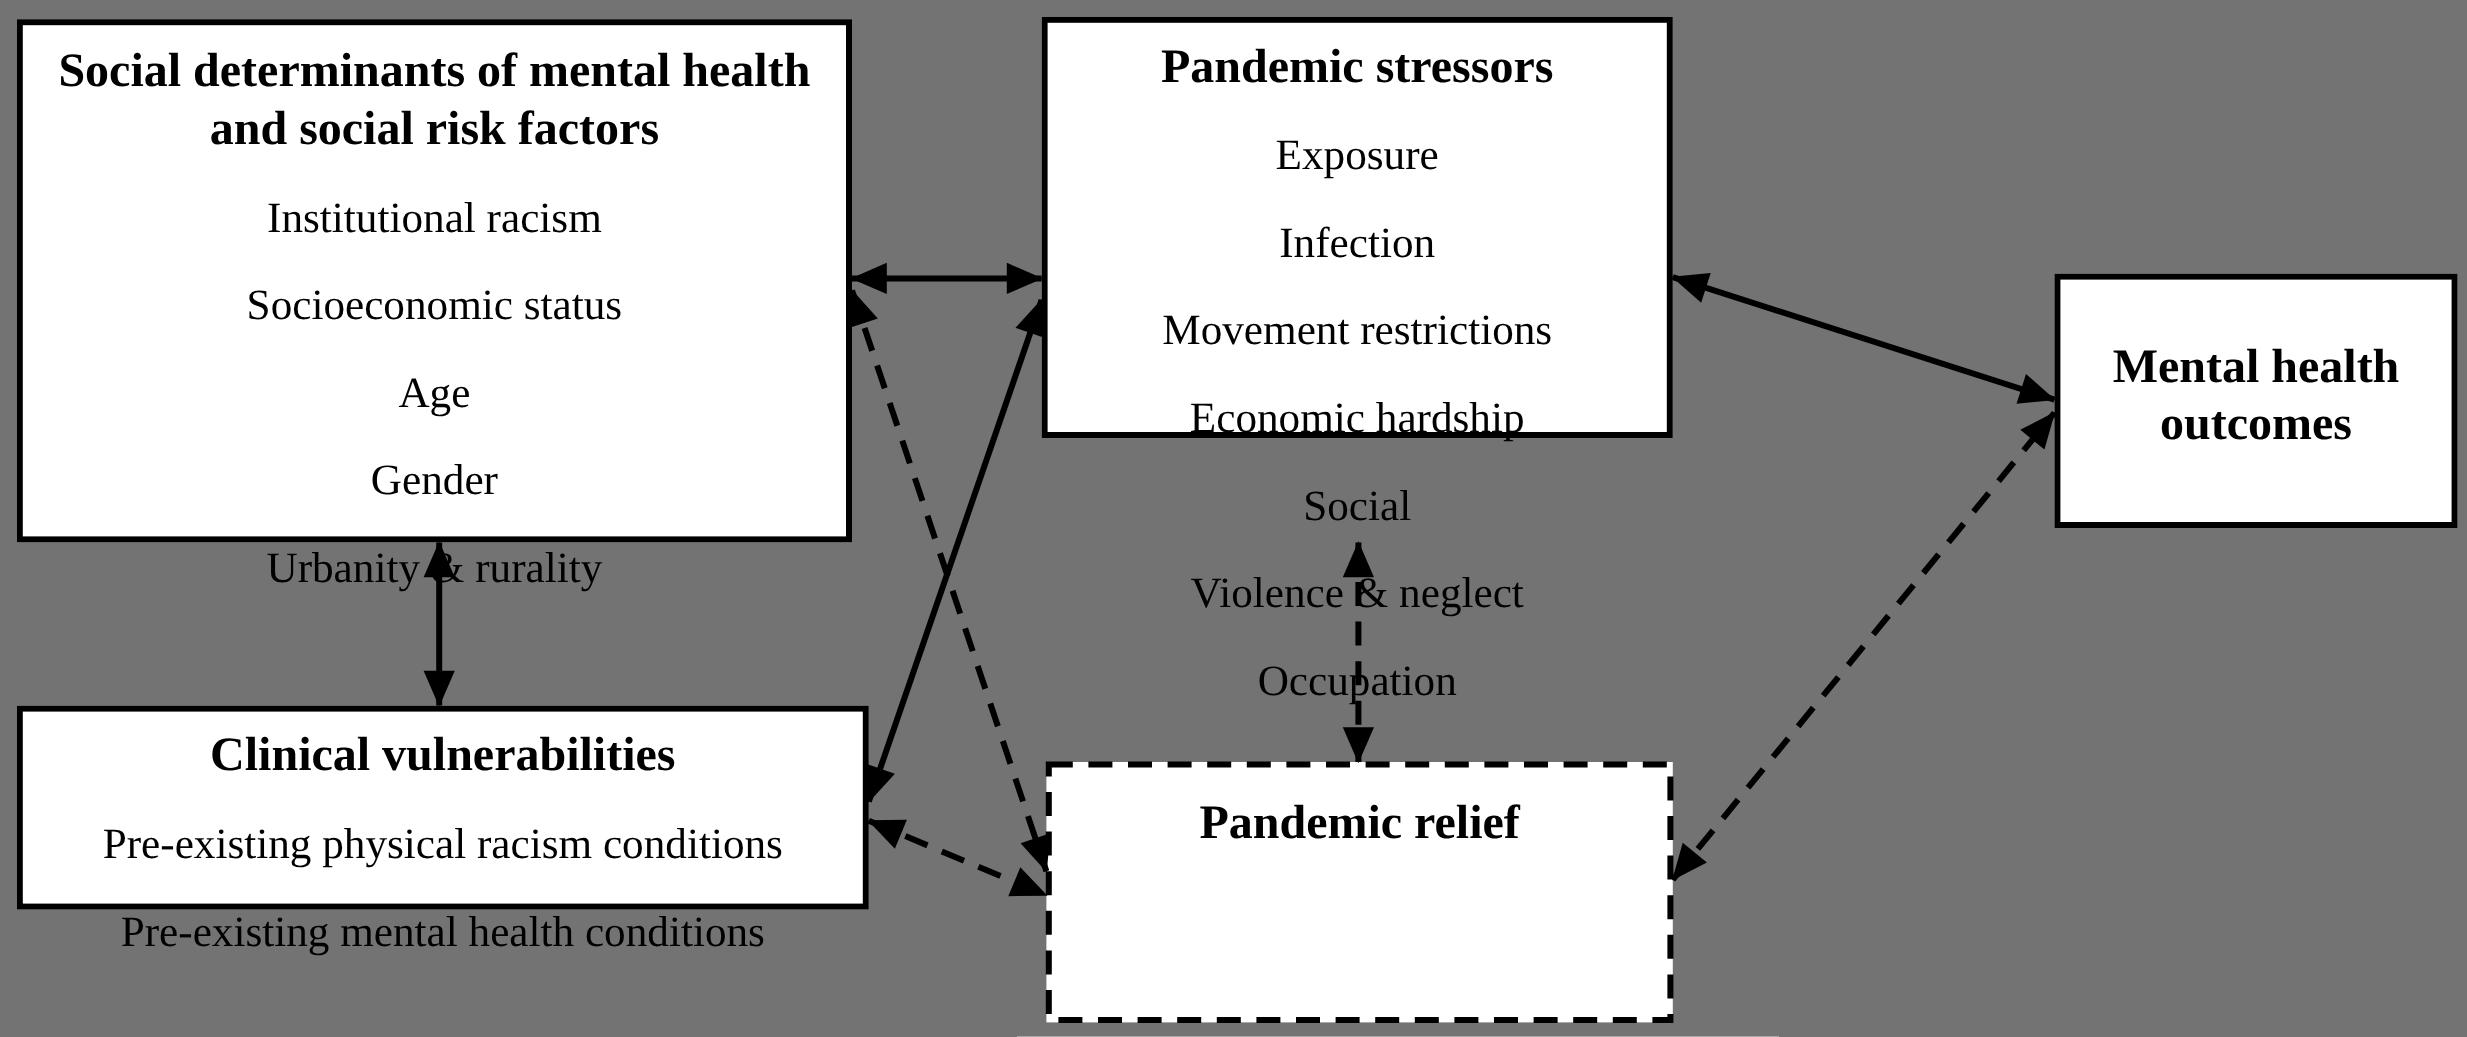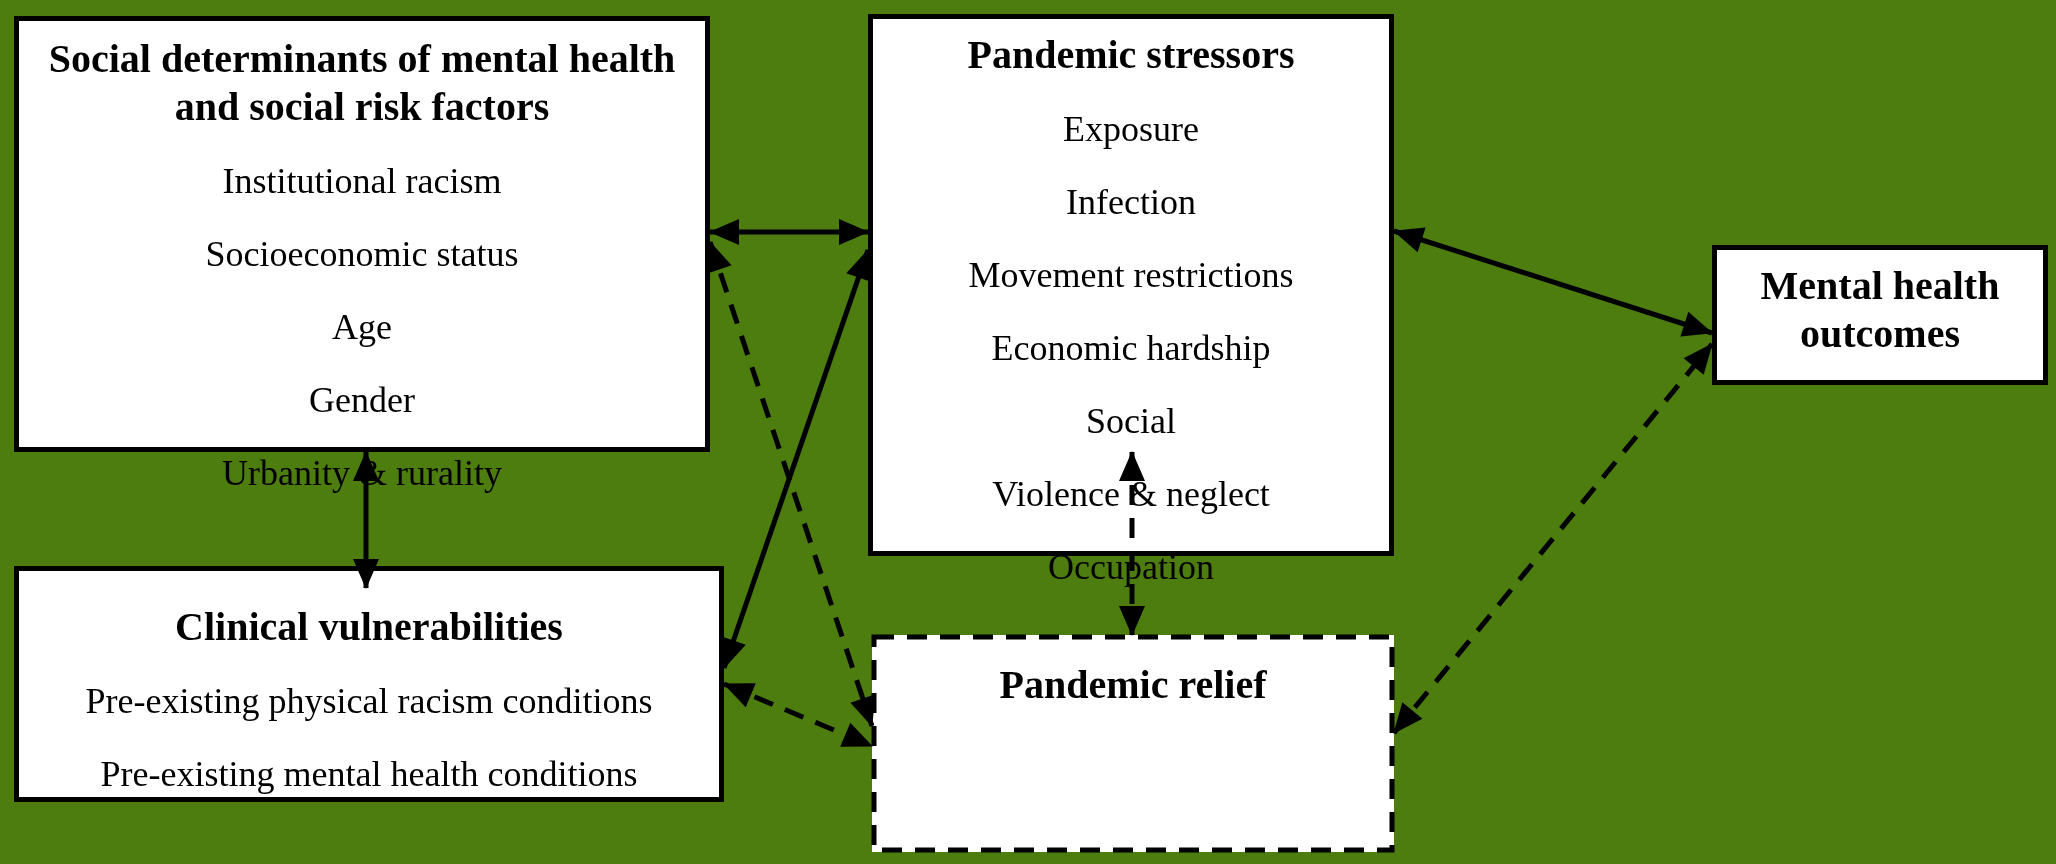--- a/index.html
+++ b/index.html
@@ -4,21 +4,21 @@
 <style>
   html, body {
     margin: 0;
     padding: 0;
     background: #ffffff;
   }
   .canvas {
     position: relative;
     width: 2056px;
     height: 864px;
-    background: #4d7c0f;
+    background: #737373;
     font-family: "Liberation Serif", "DejaVu Serif", serif;
     color: #000000;
     overflow: hidden;
   }
   .box {
     position: absolute;
     box-sizing: border-box;
     background: #ffffff;
     border: 5px solid #000000;
     text-align: center;
@@ -32,24 +32,24 @@
     line-height: 48px;
     white-space: pre-line;
   }
   .box .item {
     font-size: 36px;
     line-height: 45px;
     white-space: nowrap;
     margin-top: 28px;
   }
   #box-social-determinants   { left: 14px;   top: 16px;  width: 696px; height: 436px; padding-top: 14px; }
-  #box-pandemic-stressors    { left: 868px;  top: 14px;  width: 526px; height: 542px; padding-top: 12px; }
-  #box-mental-health-outcomes{ left: 1712px; top: 245px; width: 336px; height: 140px;
+  #box-pandemic-stressors    { left: 868px;  top: 14px;  width: 526px; height: 351px; padding-top: 12px; }
+  #box-mental-health-outcomes{ left: 1712px; top: 228px; width: 336px; height: 212px;
                                display: flex; align-items: center; justify-content: center; padding-bottom: 10px; }
-  #box-clinical-vulnerabilities { left: 14px; top: 566px; width: 710px; height: 236px; padding-top: 32px; }
+  #box-clinical-vulnerabilities { left: 14px; top: 588px; width: 710px; height: 170px; padding-top: 12px; }
   #box-pandemic-relief       { left: 872px;  top: 635px; width: 522px; height: 217px; padding-top: 26px; }
   svg.edge-layer {
     position: absolute;
     left: 0; top: 0;
     width: 2056px;
     height: 864px;
     pointer-events: none;
   }
   .edge { stroke: #000000; stroke-width: 5; fill: none; }
   .edge.dashed { stroke-dasharray: 20 13; }

